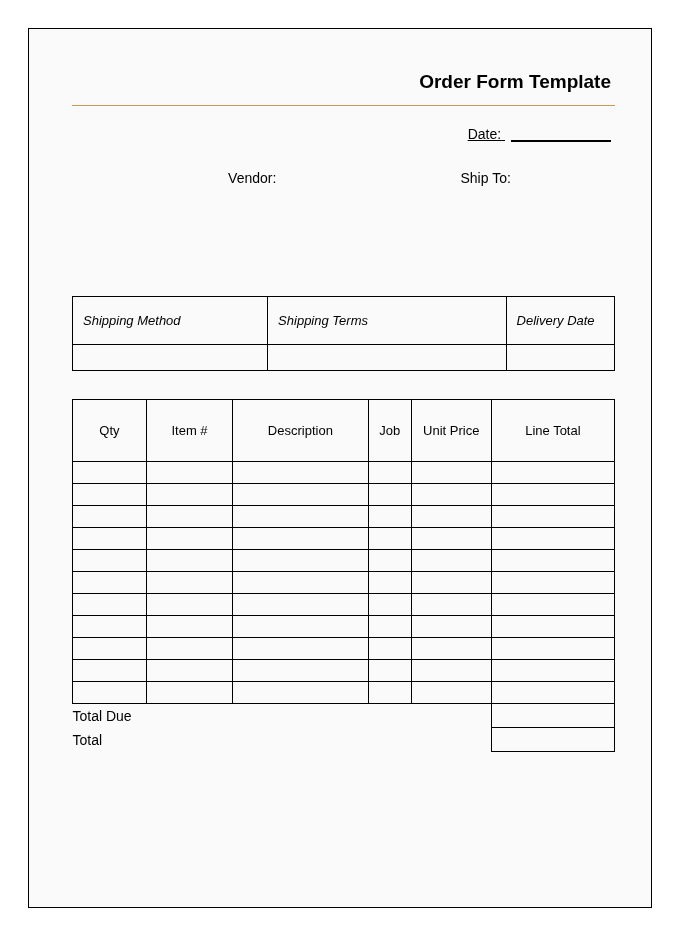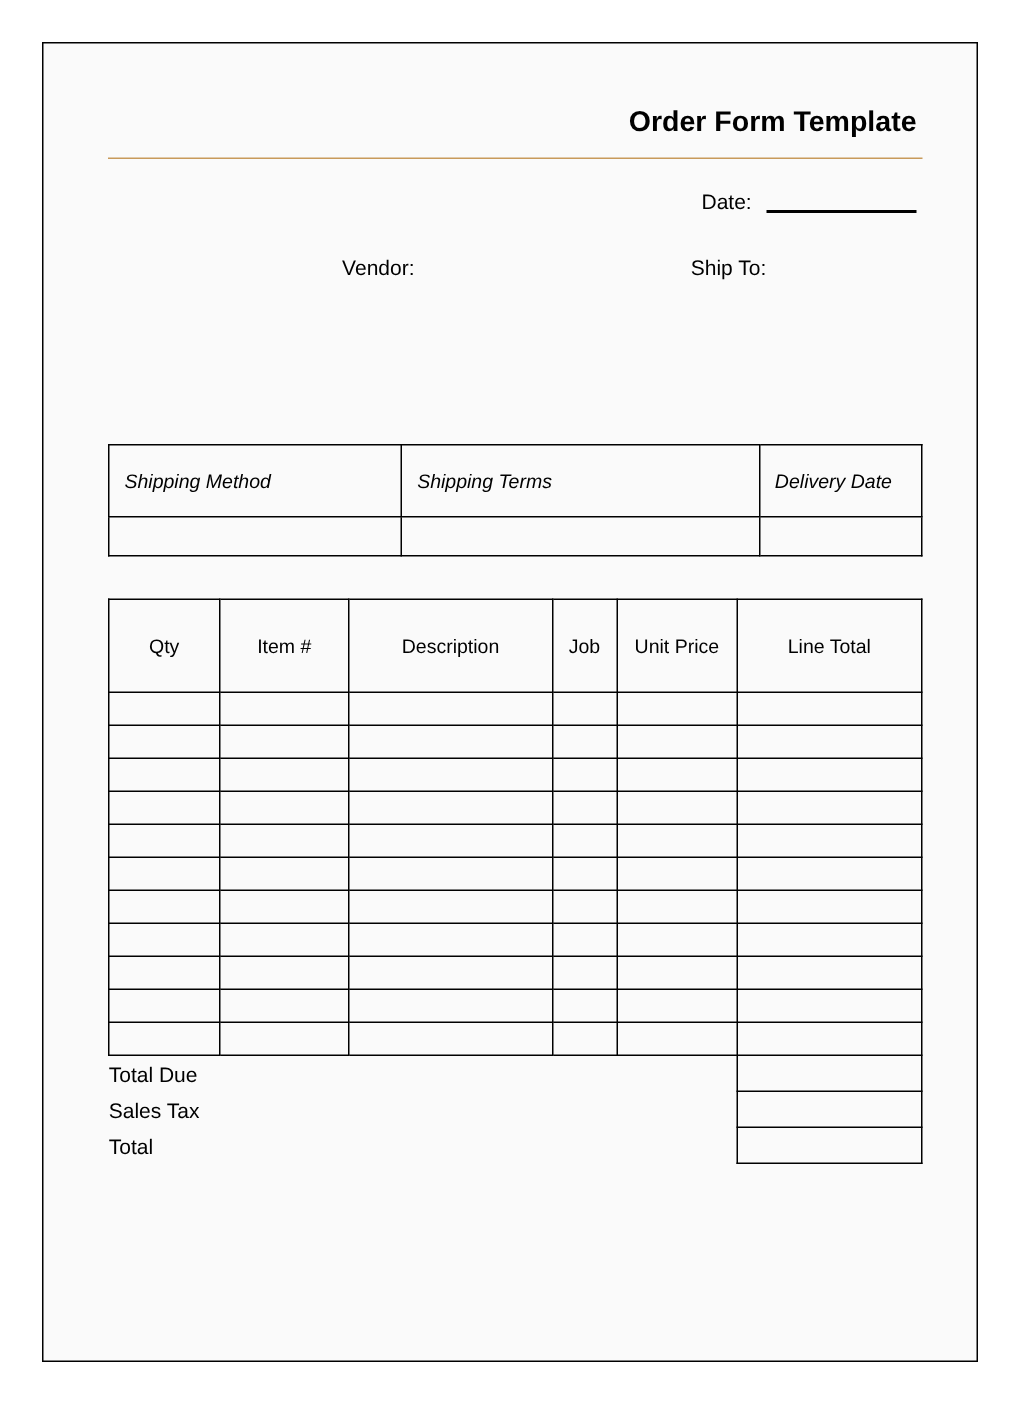--- a/index.html
+++ b/index.html
@@ -33,20 +33,21 @@
     .title-rule {
       border: none;
       border-top: 1px solid #c89a5a;
       margin-bottom: 20px;
     }
     .date-row {
       text-align: right;
       font-size: 14px;
       padding-right: 4px;
       margin-bottom: 28px;
+      text-decoration: underline;
     }
     .date-line {
       display: inline-block;
       width: 100px;
       border-bottom: 2px solid #000000;
       margin-left: 6px;
       vertical-align: bottom;
     }
     .vendor-ship {
       display: flex;
@@ -254,23 +255,19 @@
           <td></td>
           <td></td>
           <td></td>
           <td></td>
         </tr>
     <tr class="totals-row first">
       <td colspan="5" class="totals-label">Total Due</td>
       <td class="totals-value"></td>
     </tr>
     <tr class="totals-row">
-      <td colspan="5" class="totals-label">Sales Tax</td>
-      <td class="totals-value"></td>
-    </tr>
-    <tr class="totals-row">
       <td colspan="5" class="totals-label">Total</td>
       <td class="totals-value"></td>
     </tr>
   </tbody>
     </table>
 
 </div>
 
 </body></html>

